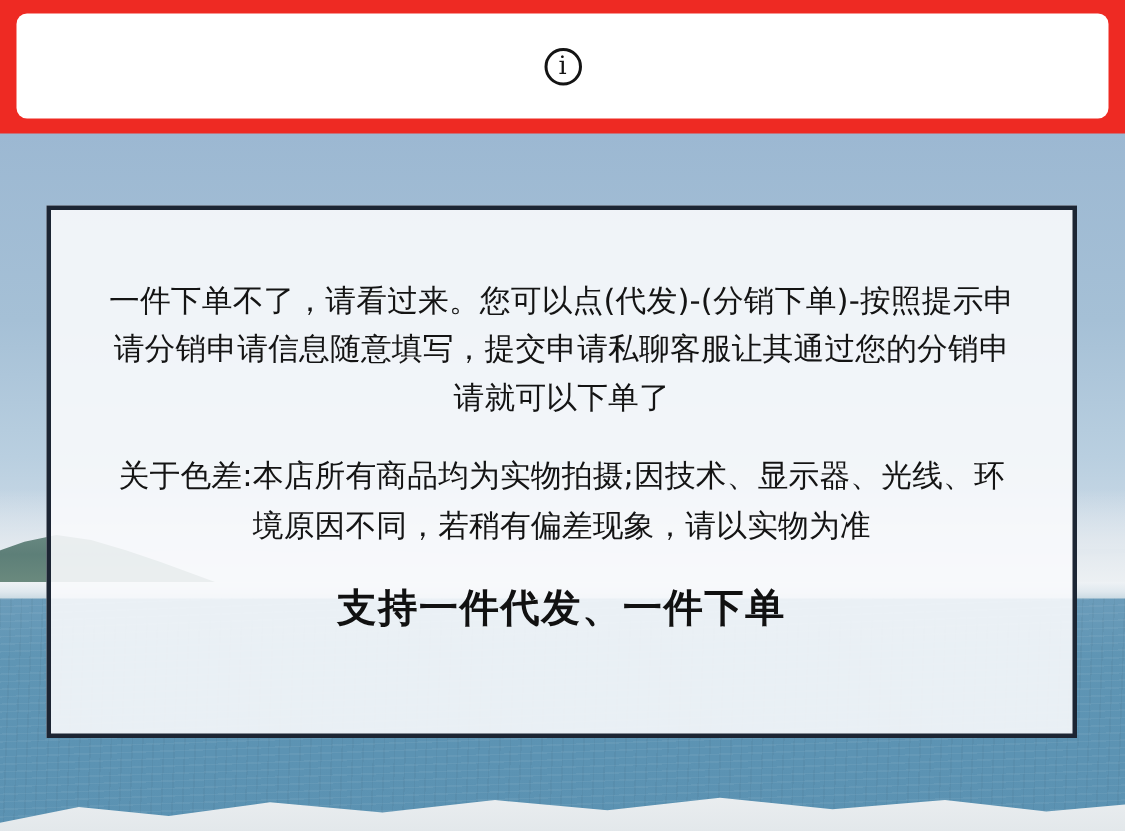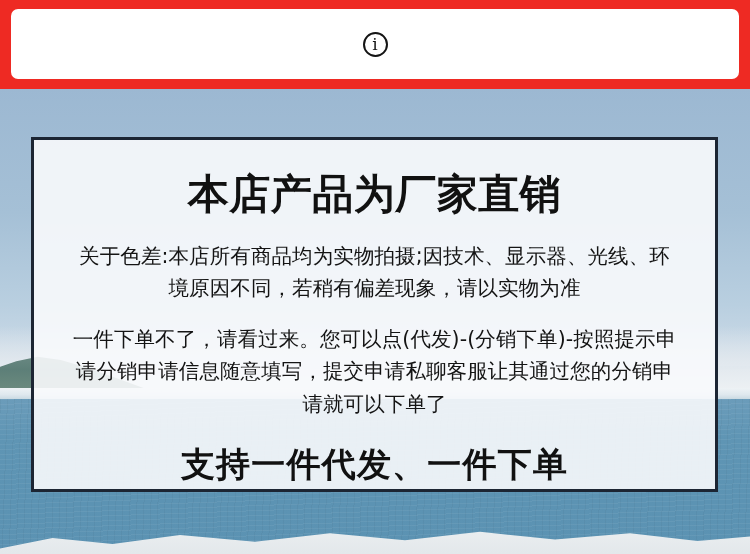--- a/index.html
+++ b/index.html
@@ -148,21 +148,21 @@
   .para-order {
     margin-top:18px;
     width:612px;
   }
   .para-color {
     margin-top:20px;
     width:604px;
   }
 
   .card-footer {
-    font-size:34px;
+    font-size:26px;
     font-weight:bold;
     color:#111111;
     letter-spacing:1.2px;
     margin-top:22px;
     text-align:center;
   }
 </style>
 </head>
 <body>
 
@@ -183,19 +183,18 @@
 
   <div class="notice-banner">
     <div class="notice-inner">
       <span class="info-icon">
         <span>i</span>
       </span>
     </div>
   </div>
 
   <div class="content-card">
-    <div class="card-title">本店产品为厂家直销</div>
+    <div class="para para-order">一件下单不了，请看过来。您可以点(代发)-(分销下单)-按照提示申请分销申请信息随意填写，提交申请私聊客服让其通过您的分销申请就可以下单了</div>
     <div class="para para-color">关于色差:本店所有商品均为实物拍摄;因技术、显示器、光线、环境原因不同，若稍有偏差现象，请以实物为准</div>
-    <div class="para para-order">一件下单不了，请看过来。您可以点(代发)-(分销下单)-按照提示申请分销申请信息随意填写，提交申请私聊客服让其通过您的分销申请就可以下单了</div>
     <div class="card-footer">支持一件代发、一件下单</div>
   </div>
 
 </div>
 
 </body></html>

